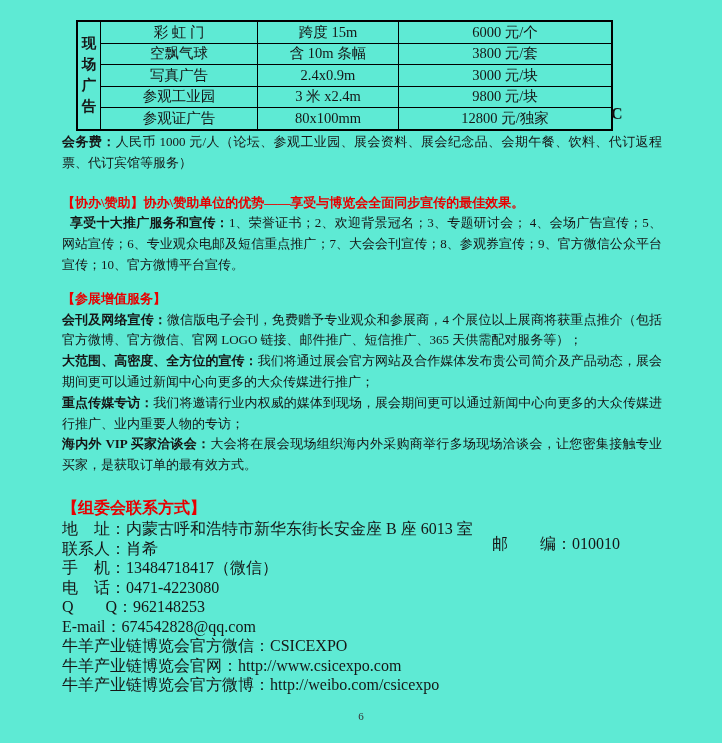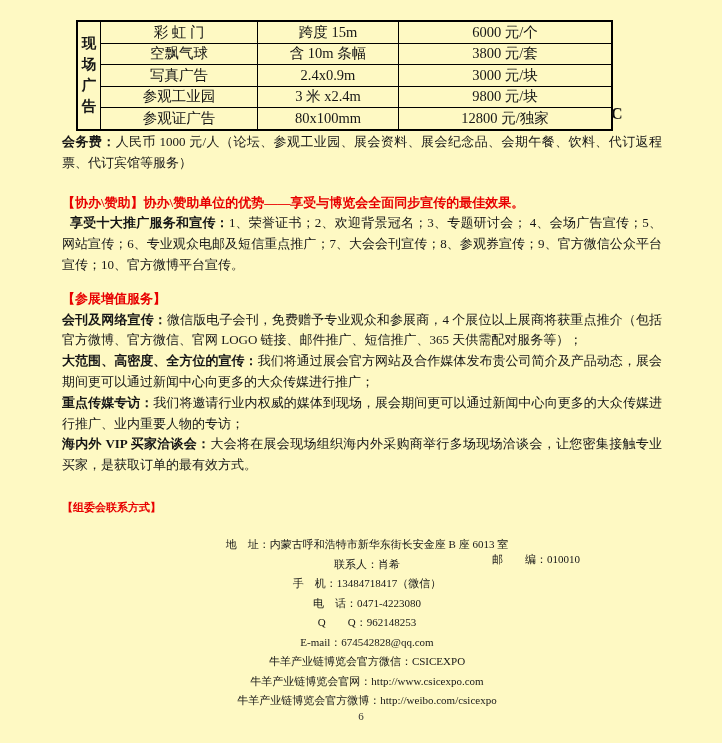--- a/index.html
+++ b/index.html
@@ -1,21 +1,21 @@
 <!DOCTYPE html>
 <html><head>
 <meta charset="utf-8">
 <style>
   html,body { margin:0; padding:0; }
   body {
     width:722px; height:743px; background:#ffffff;
     font-family:"Liberation Serif","DejaVu Serif",serif;
     color:#161616;
   }
-  .page { position:relative; width:722px; height:743px; background:#fef9c3; overflow:hidden; }
+  .page { position:relative; width:722px; height:743px; background:#5eead4; overflow:hidden; }
 
   
   .tbl-wrap { position:absolute; left:76px; top:20px; }
   table.price { border-collapse:collapse; table-layout:fixed; }
   table.price td {
     border:1px solid #000; font-size:14.5px; height:20.5px;
     padding:0; text-align:center; vertical-align:middle; color:#161616;
   }
   table.price { border:2px solid #000; }
   td.side {
@@ -39,24 +39,24 @@
   .content-top p { margin:0; }
   b { font-weight:bold; }
   .red { color:#e80000; font-weight:bold; }
   .sponsor-header { margin-top:19px !important; }
   .promo-para { text-indent:8px; }
   .services-header { margin-top:13px !important; }
 
   
   .contact {
     position:absolute; left:62px; top:497px; width:610px;
-    font-size:11px;
+    font-size:16px;
   }
   .contact .hdr { line-height:21px; margin:0; }
-  .contact .lines { margin-top:17px;text-align:center; }
+  .contact .lines { margin-top:1px; }
   .contact p.c-line { margin:0; line-height:19.5px; position:relative; }
   .postcode { position:absolute; left:430px; top:15px; }
 
   .page-number {
     position:absolute; top:710px; left:0; width:722px; text-align:center;
     font-size:11px; color:#333;
   }
 </style>
 </head>
 <body>

